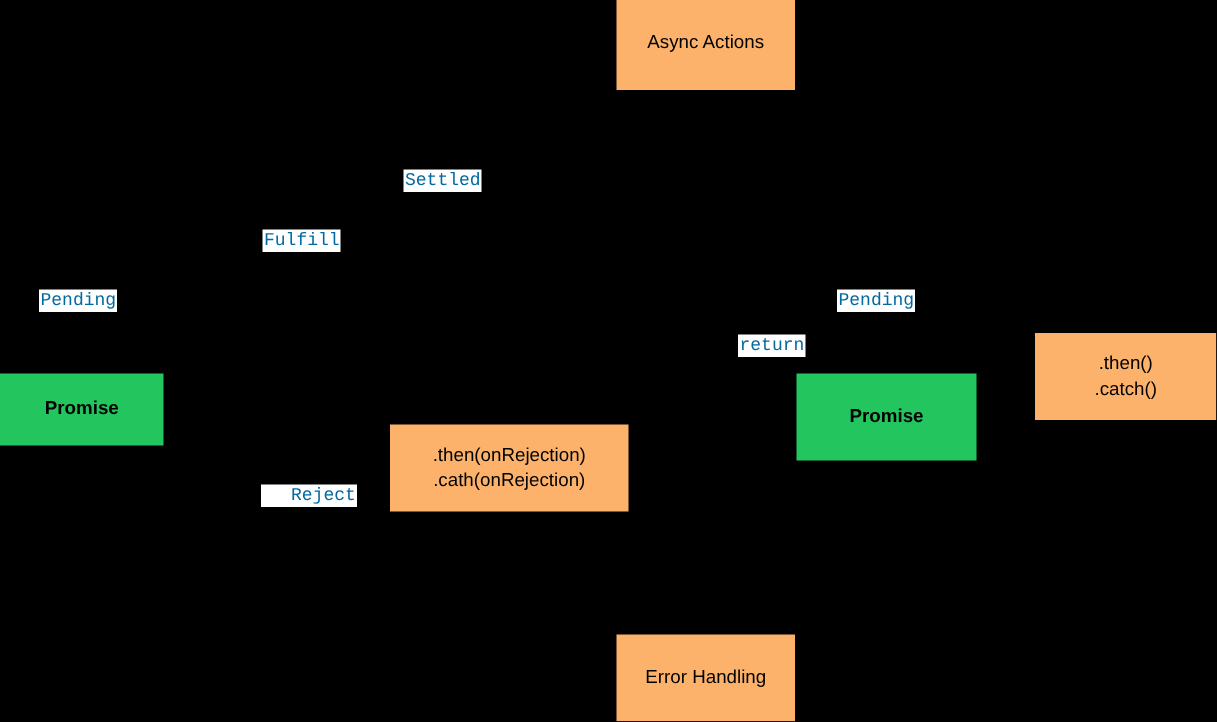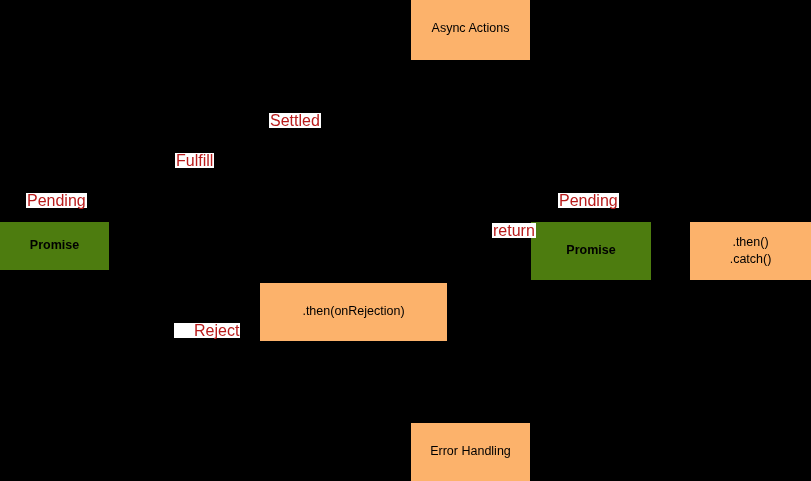--- a/index.html
+++ b/index.html
@@ -25,51 +25,53 @@
     text-align: center;
     line-height: 1.38;
     color: #000000;
   }
   .node-orange {
     background: #FCB26B;
     font-size: 12.5px;
     font-weight: normal;
   }
   .node-blue {
-    background: #4d7c0f;
+    background: #22c55e;
     font-size: 12.5px;
     font-weight: bold;
+    margin-top: 27px;
   }
   .node .line {
     display: block;
     white-space: nowrap;
   }
   .edge-label {
     position: absolute;
     background: #FFFFFF;
-    color: #b91c1c;
-    font-size: 16px;
+    color: #0369a1;
+    font-size: 12px;
     line-height: 15px;
     padding: 0 1px;
     white-space: nowrap;
-    font-family: Liberation Sans, sans-serif;
+    font-family: Liberation Mono, monospace;
   }
 </style>
 </head>
 <body>
 
 <div id="canvas">
 
   <div class="node node-orange" style="left:411px; top:-2px; width:119px; height:62px;">
     <span class="line">Async Actions</span>
   </div>
 
 
-  <div class="node node-orange" style="left:260px; top:283px; width:187px; height:58px;">
+  <div class="node node-orange" style="left:260px; top:283px; width:159px; height:58px;">
     <span class="line">.then(onRejection)</span>
+    <span class="line">.cath(onRejection)</span>
   </div>
 
   <div class="node node-blue" style="left:0px; top:222px; width:109px; height:48px;">
     <span class="line">Promise</span>
   </div>
 
   <div class="node node-blue" style="left:531px; top:222px; width:120px; height:58px;">
     <span class="line">Promise</span>
   </div>
 

